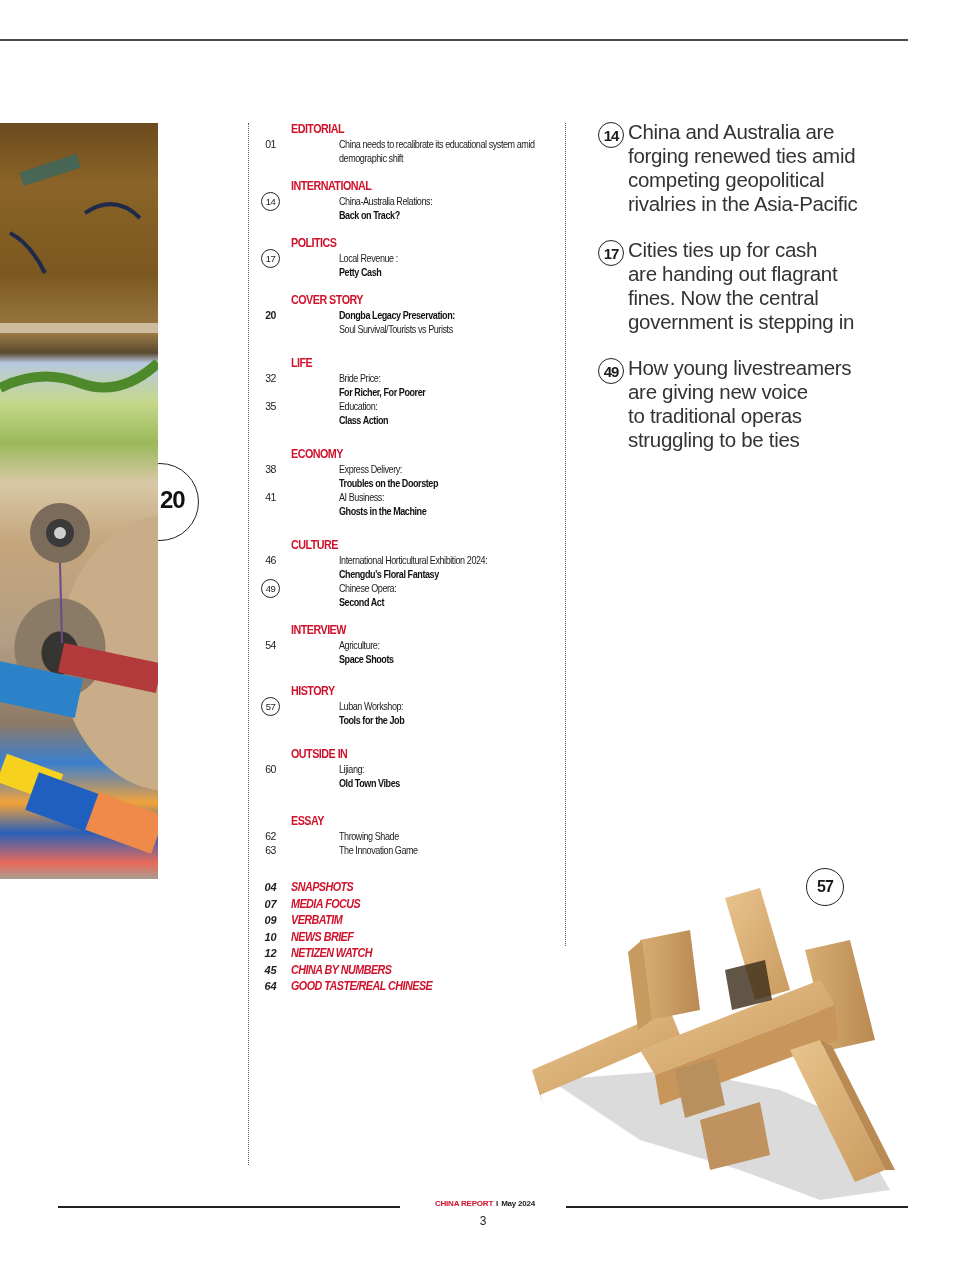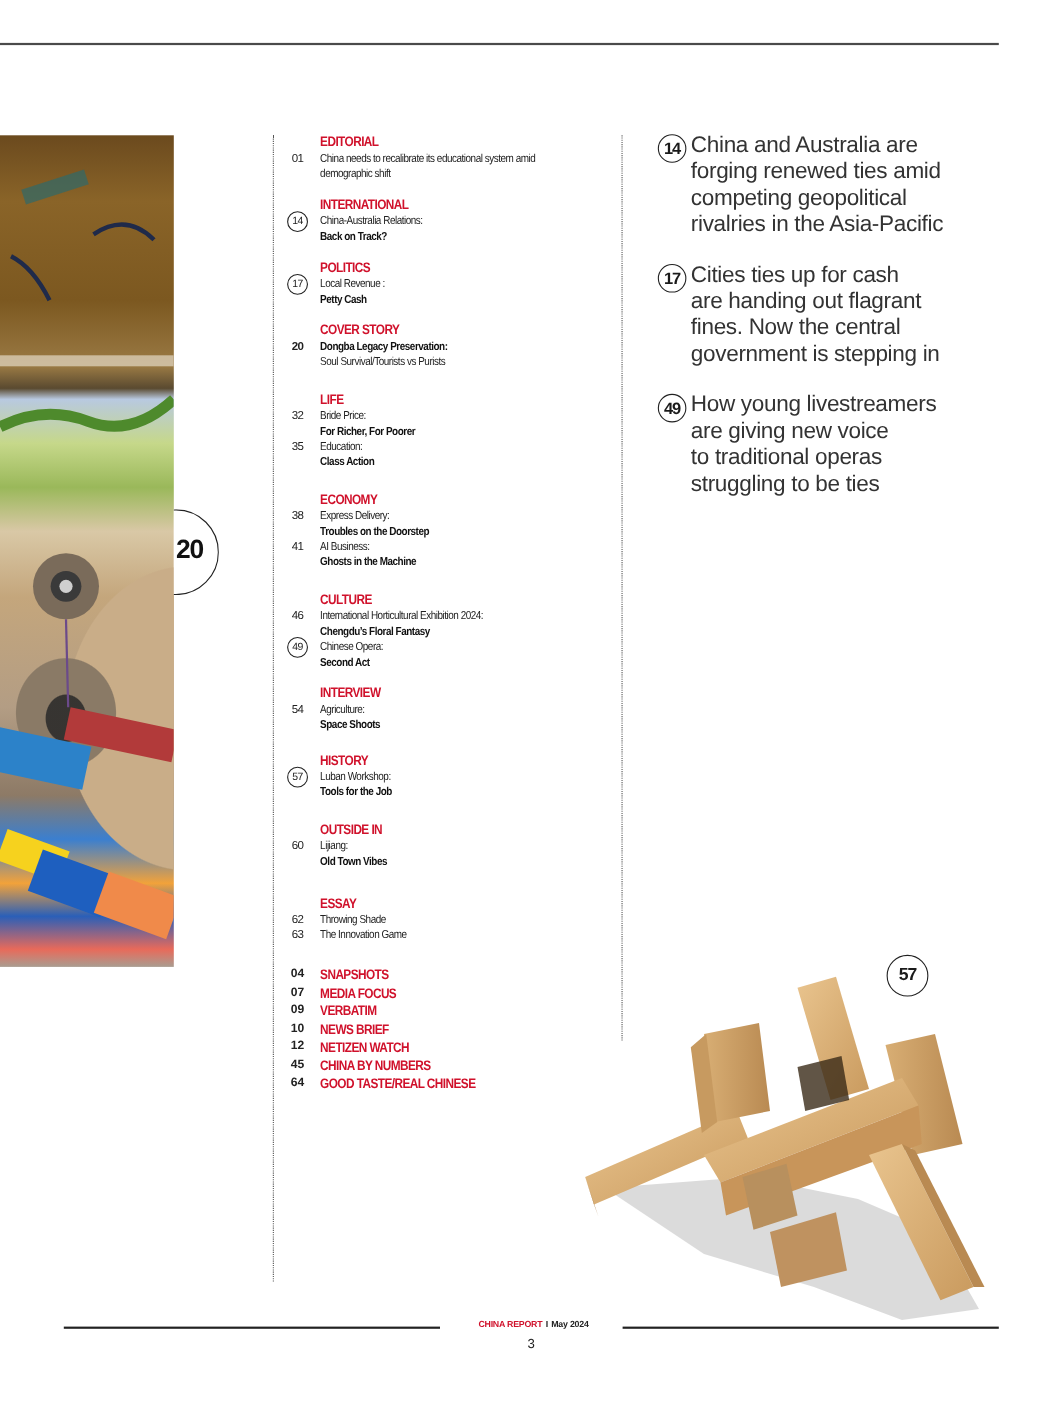--- a/index.html
+++ b/index.html
@@ -28,30 +28,30 @@
     position: absolute; left: 38px; top: 22px; }
 
   
   .divider-left { position: absolute; left: 248px; top: 123px; height: 1042px; border-left: 1.5px dotted #555; }
   .divider-right { position: absolute; left: 565px; top: 123px; height: 823px; border-left: 1.5px dotted #555; }
 
   
   .toc { position: absolute; left: 250px; top: 122px; width: 300px; font-family: "Liberation Sans Narrow", "Liberation Sans", sans-serif; }
   .section { margin-bottom: 14px; }
   .sec-head { color: #d0112b; font-weight: bold; font-size: 12.5px; letter-spacing: -0.6px; margin-left: 41px; line-height: 15px; transform: scaleX(0.86); transform-origin: left; }
-  .entry { display: flex; align-items: flex-start; font-size: 10.5px; line-height: 14px; letter-spacing: -0.5px; }
+  .entry { display: flex; align-items: flex-start; font-size: 10.5px; line-height: 14px; letter-spacing: -0.5px; gap: 48px; }
   .pg { width: 41px; text-align: center; flex: none; color: #222; position: relative; }
   .pg.bold { font-weight: bold; }
   .pg.circled span.num { display: inline-block; width: 17px; height: 17px; border: 1px solid #222; border-radius: 50%; line-height: 17px; font-size: 9.5px; margin-top: -2px; }
   .txt { flex: 1; transform: scaleX(0.86); transform-origin: left; white-space: nowrap; }
   .txt .headline { font-weight: bold; color: #111; display: block; }
   .txt .sub { display: block; color: #222; }
 
   .misc { margin-top: 22px; }
-  .misc-row { display: flex; height: 16.5px; }
+  .misc-row { display: flex; align-items: center; height: 16.5px; font-style: italic; }
   .misc-row .pg { font-weight: bold; font-size: 11px; }
   .misc-row .lbl { color: #d0112b; font-weight: bold; font-size: 12.5px; letter-spacing: -0.6px; transform: scaleX(0.86); transform-origin: left; white-space: nowrap; }
 
   
   .highlights { position: absolute; left: 598px; top: 120px; width: 320px; }
   .hl { display: flex; align-items: flex-start; margin-bottom: 22px; }
   .hl-badge { flex: none; width: 24px; height: 24px; border: 1.5px solid #222; border-radius: 50%;
     display: flex; align-items: center; justify-content: center; font-weight: bold; font-size: 15px; letter-spacing: -1px; margin-right: 4px; margin-top: 2px; }
   .hl-text { font-size: 20.5px; line-height: 24px; color: #333; letter-spacing: -0.3px; }
   .hl-text span { display: block; white-space: nowrap; }

